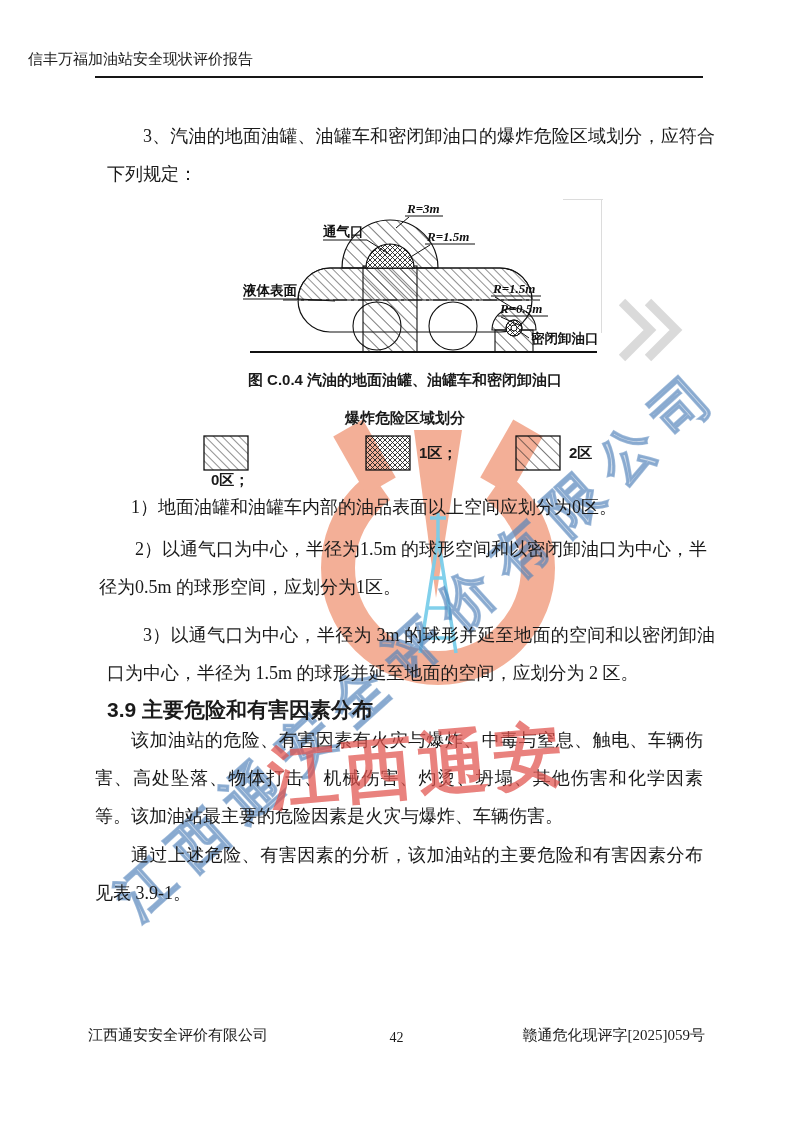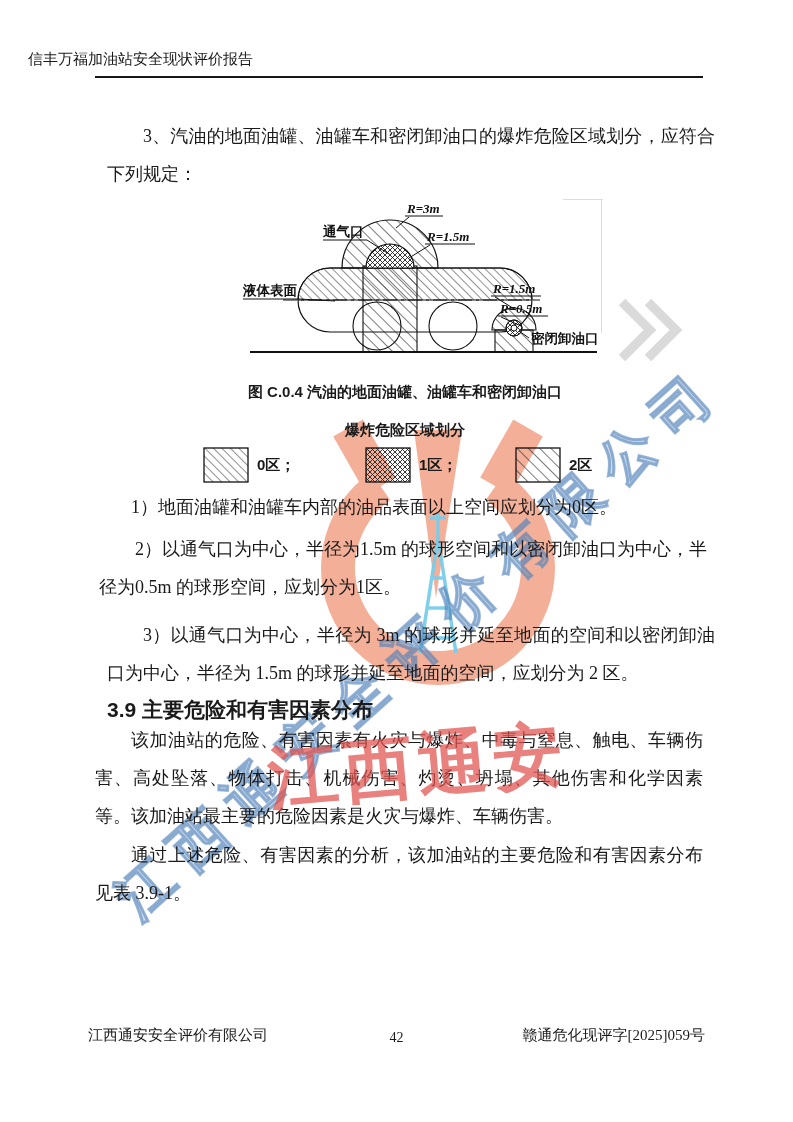--- a/index.html
+++ b/index.html
@@ -24,27 +24,27 @@
   .li3{top:604px;}
   .sec-head{position:absolute;left:95px;top:684px;font-size:21px;font-weight:bold;
             font-family:"Liberation Sans","DejaVu Sans",sans-serif;}
   .p-sec1{top:721px;}
   .p-sec2{top:836px;}
 
   
   .figure{position:absolute;left:195px;top:200px;width:420px;}
   .fig-caption{width:420px;text-align:center;font-size:15px;font-weight:bold;
                font-family:"Liberation Sans","DejaVu Sans",sans-serif;line-height:22px;margin-top:16px;}
-  .cap1{margin-top:12px;}
+  .cap1{margin-top:0;}
   .legend{position:relative;width:420px;height:42px;margin-top:6px;}
   .legend-item{position:absolute;top:0;display:flex;align-items:center;}
   .legend-item svg{display:block;}
   .legend-label{margin-left:8px;font-size:15px;font-weight:bold;
                 font-family:"Liberation Sans","DejaVu Sans",sans-serif;}
-  .lg0{left:8px;}.lg1{left:170px;justify-content:flex-end;}.lg2{left:320px;}
+  .lg0{left:8px;flex-direction:column;}.lg1{left:170px;justify-content:flex-end;}.lg2{left:320px;}
   .diag-label{font-family:"Liberation Sans","DejaVu Sans",sans-serif;font-size:13.5px;font-weight:600;fill:#111;}
   .rlabel{font-family:"Liberation Serif","DejaVu Serif",serif;font-style:italic;font-size:13px;font-weight:600;fill:#111;}
   .scan-edge{position:absolute;background:#c9c9c9;opacity:.65;}
 
   
   .footer-company{position:absolute;left:88px;top:1026px;font-size:15px;}
   .footer-page{position:absolute;left:0;top:1030px;width:100%;text-align:center;font-size:14px;}
   .footer-doc{position:absolute;right:88px;top:1026px;font-size:15px;}
 
   

